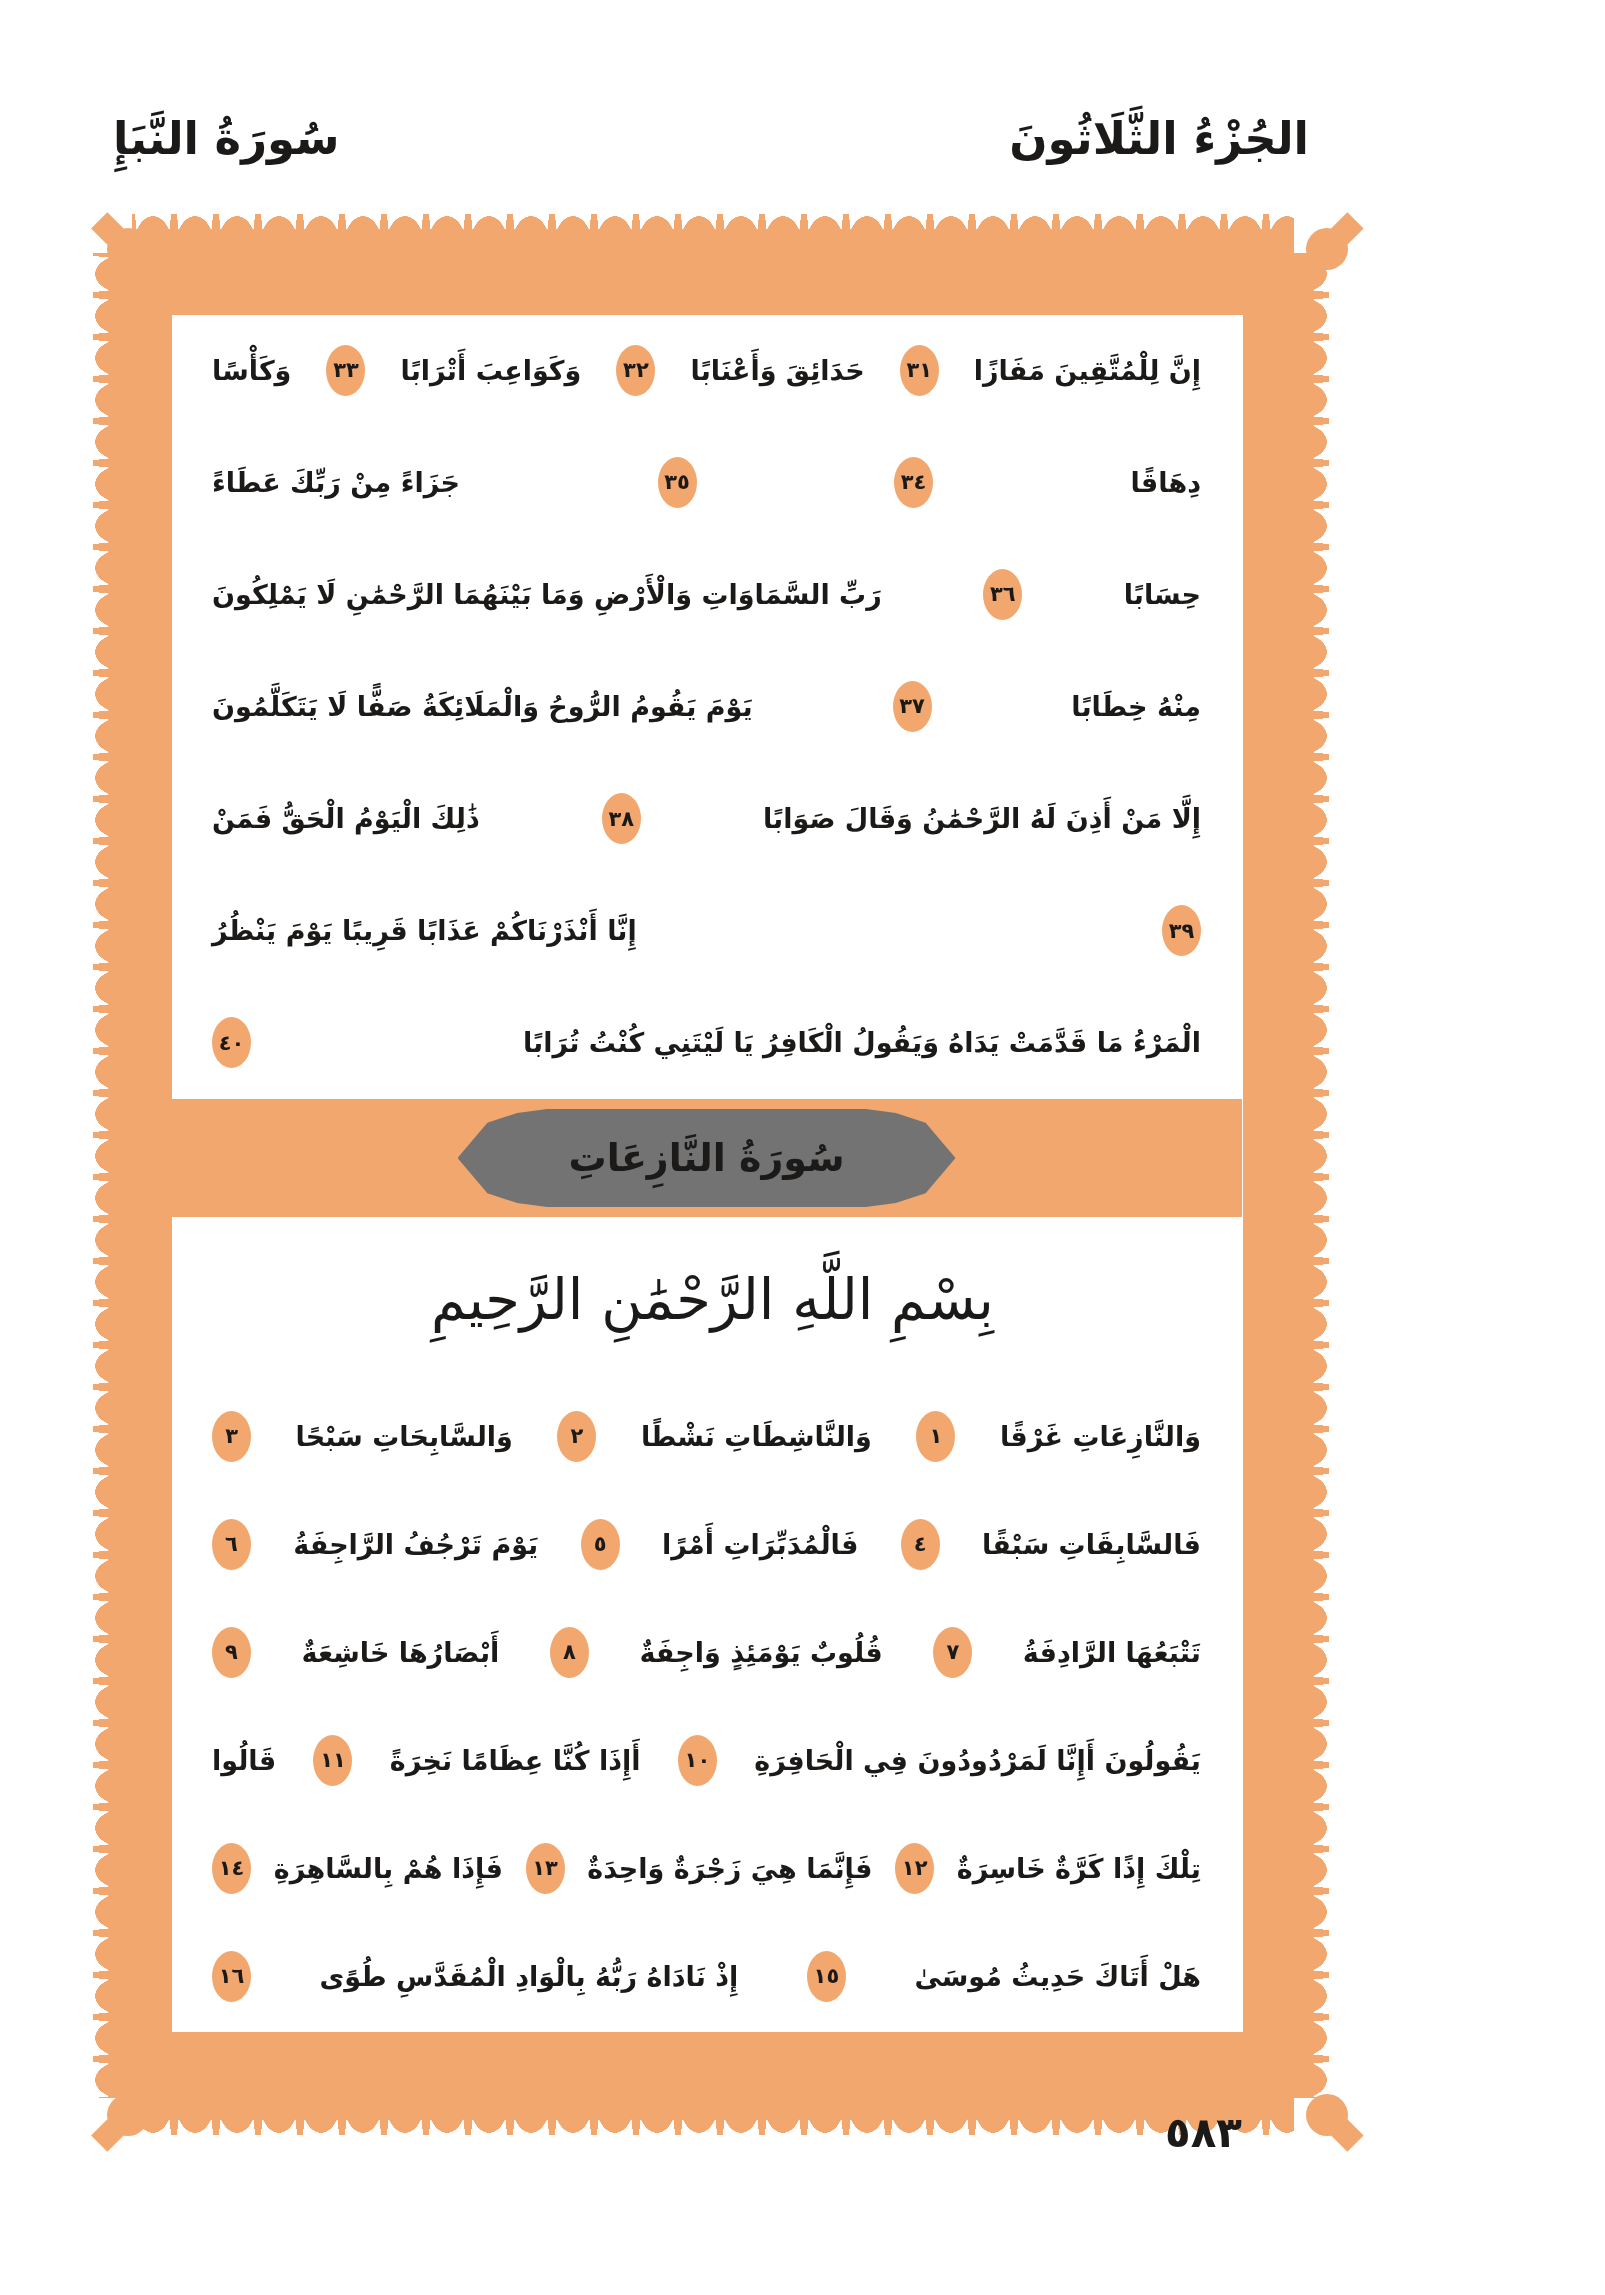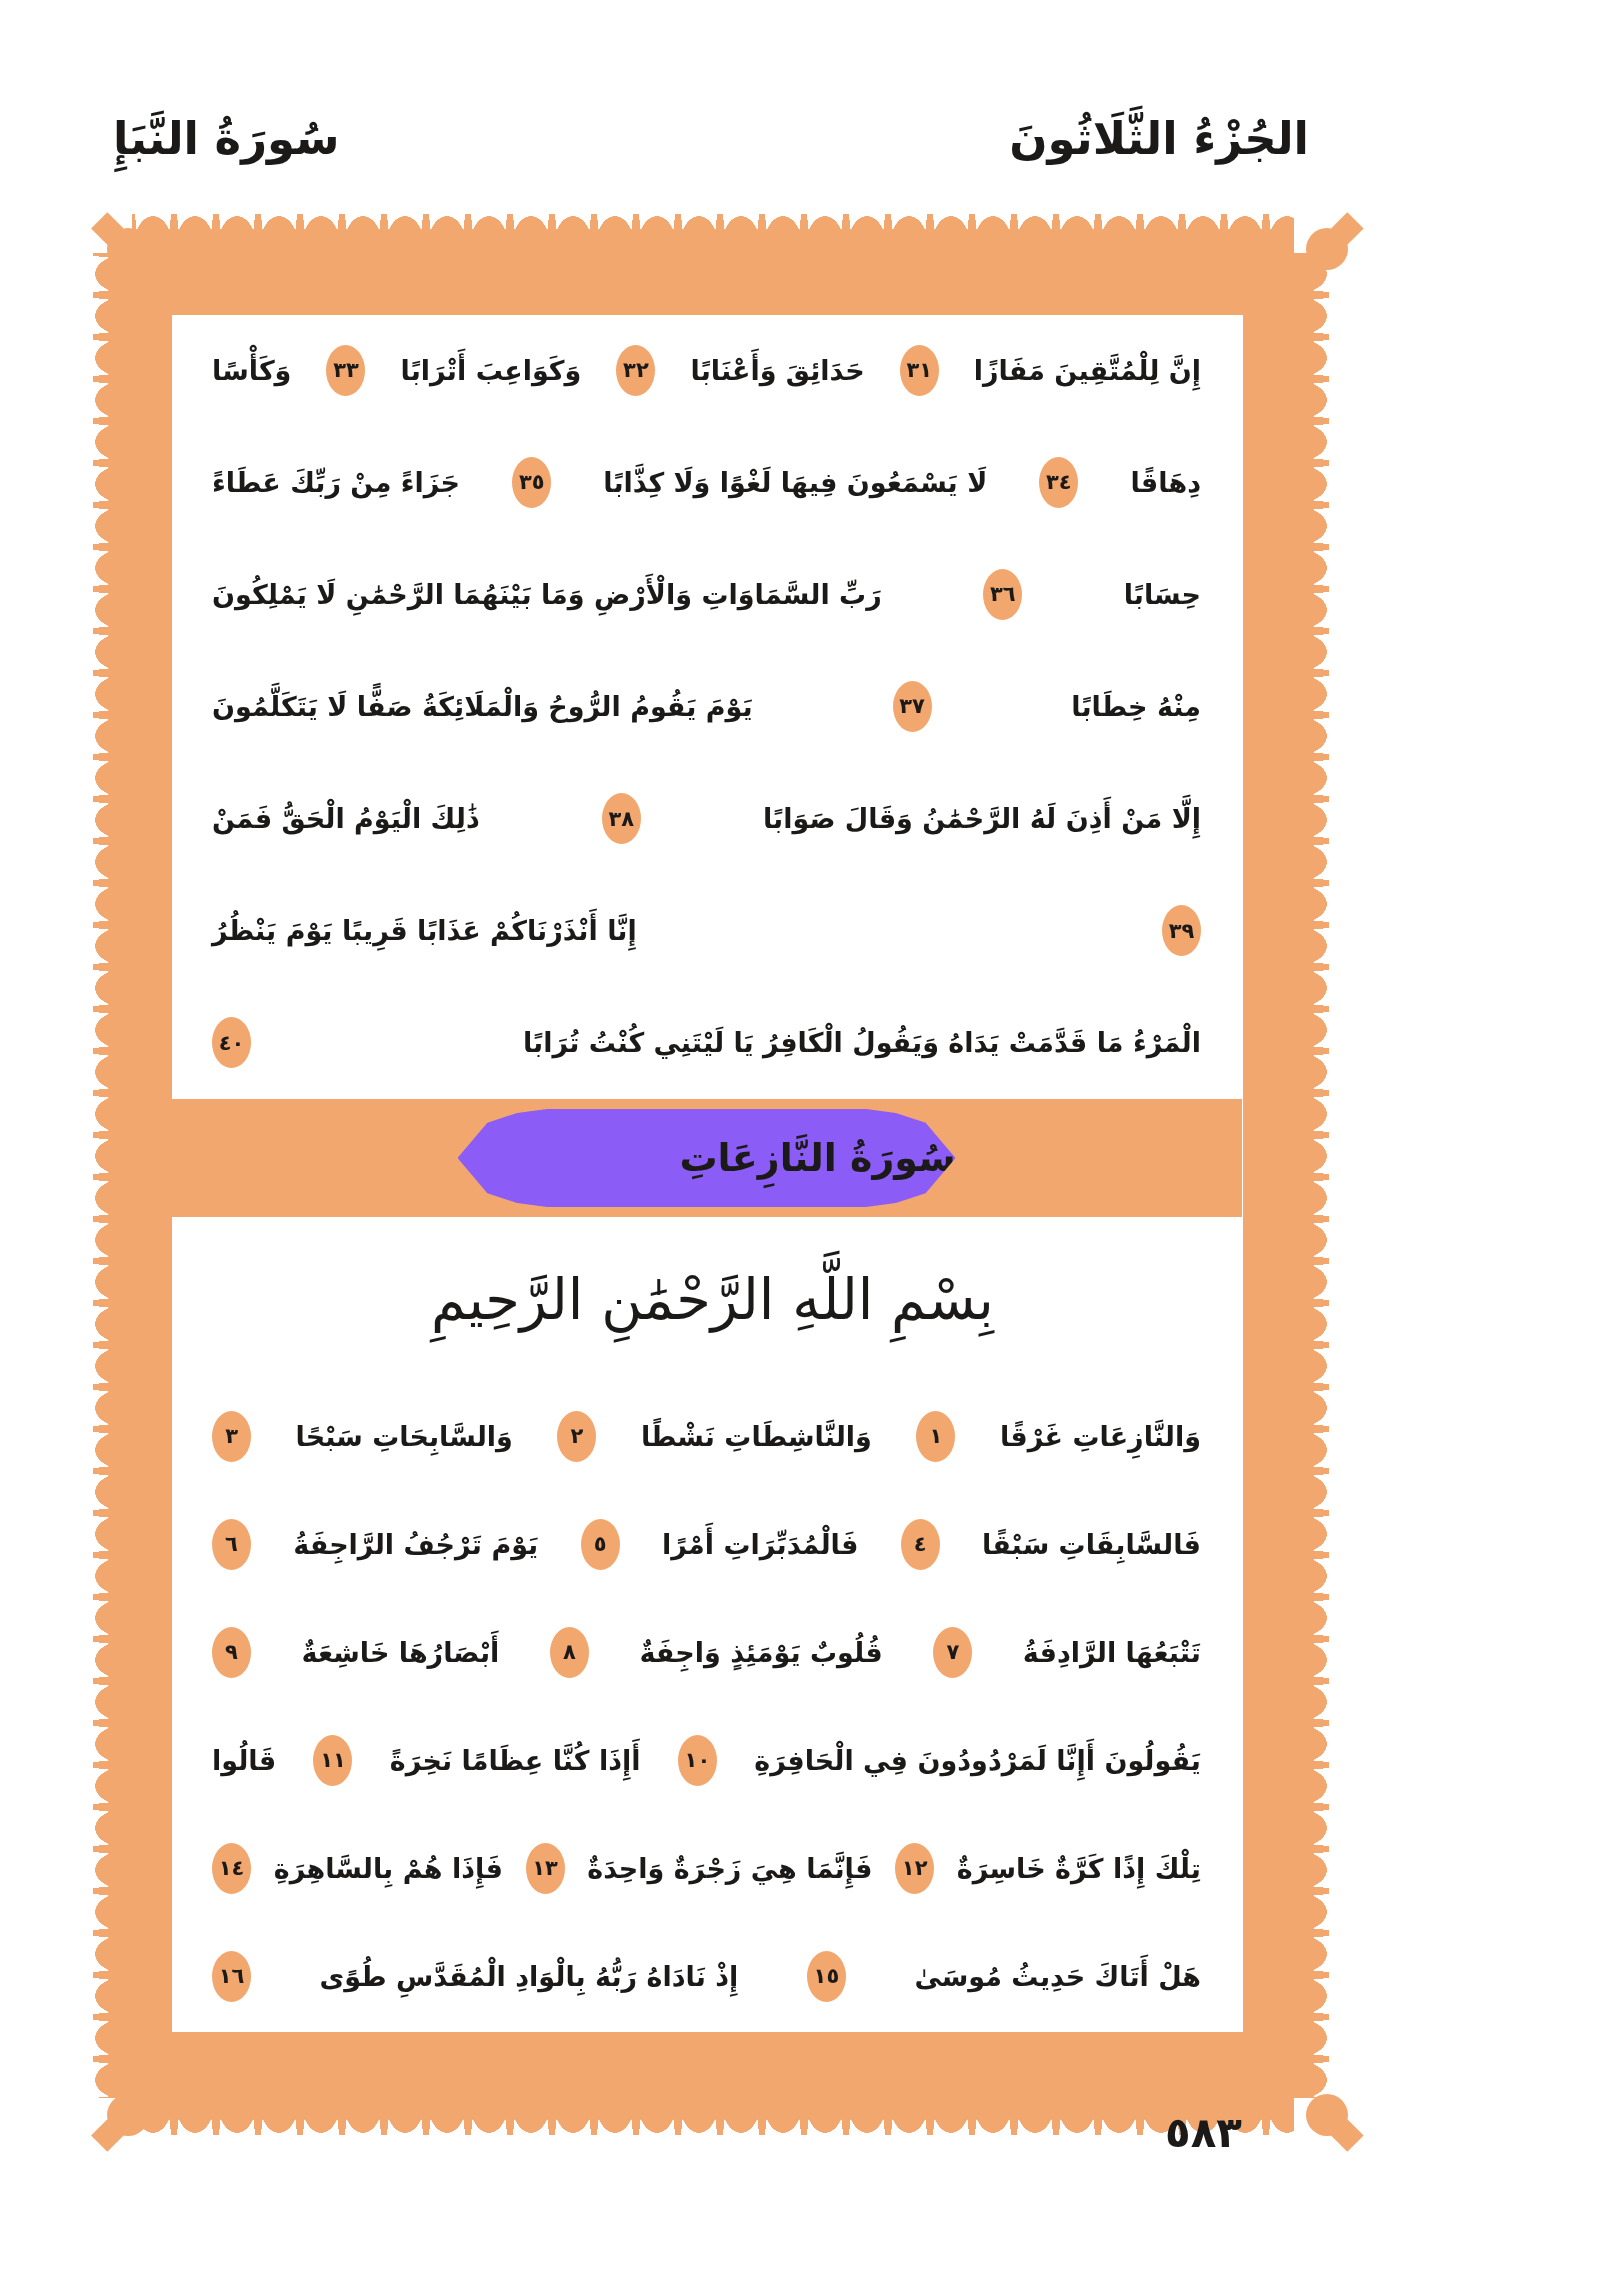--- a/index.html
+++ b/index.html
@@ -96,23 +96,23 @@
     background:var(--acc);color:var(--ink);
     font-size:21px;font-weight:700;flex:0 0 auto;
   }
   
   .banner{
     position:absolute;left:171px;top:1099px;width:1071px;height:118px;
     background:var(--acc);
     display:flex;align-items:center;justify-content:center;
   }
   .cartouche{
-    width:498px;height:98px;background:#8b5cf6;
+    width:498px;height:98px;background:#737373;
     clip-path:polygon(0% 50%,6% 14%,12% 4%,18% 0%,82% 0%,88% 4%,94% 14%,100% 50%,94% 86%,88% 96%,82% 100%,18% 100%,12% 96%,6% 86%);
-    display:flex;align-items:center;
+    display:flex;align-items:center;justify-content:center;
   }
   .banner-title{
     font-size:38px;font-weight:700;color:var(--ink);direction:rtl;white-space:nowrap;
   }
   
   .bism{
     position:absolute;left:177px;top:1217px;width:1071px;height:165px;
     display:flex;align-items:center;justify-content:center;
     font-size:56px;font-weight:400;direction:rtl;white-space:nowrap;color:var(--ink);
   }
@@ -149,21 +149,20 @@
       <span class="aya">٣١</span>
       <span class="seg">حَدَائِقَ وَأَعْنَابًا</span>
       <span class="aya">٣٢</span>
       <span class="seg">وَكَوَاعِبَ أَتْرَابًا</span>
       <span class="aya">٣٣</span>
       <span class="seg">وَكَأْسًا</span>
     </div>
     <div class="line">
       <span class="seg">دِهَاقًا</span>
       <span class="aya">٣٤</span>
-      <span class="seg">لَا يَسْمَعُونَ فِيهَا لَغْوًا وَلَا كِذَّابًا</span>
       <span class="aya">٣٥</span>
       <span class="seg">جَزَاءً مِنْ رَبِّكَ عَطَاءً</span>
     </div>
     <div class="line">
       <span class="seg">حِسَابًا</span>
       <span class="aya">٣٦</span>
       <span class="seg">رَبِّ السَّمَاوَاتِ وَالْأَرْضِ وَمَا بَيْنَهُمَا الرَّحْمَٰنِ لَا يَمْلِكُونَ</span>
     </div>
     <div class="line">
       <span class="seg">مِنْهُ خِطَابًا</span>

